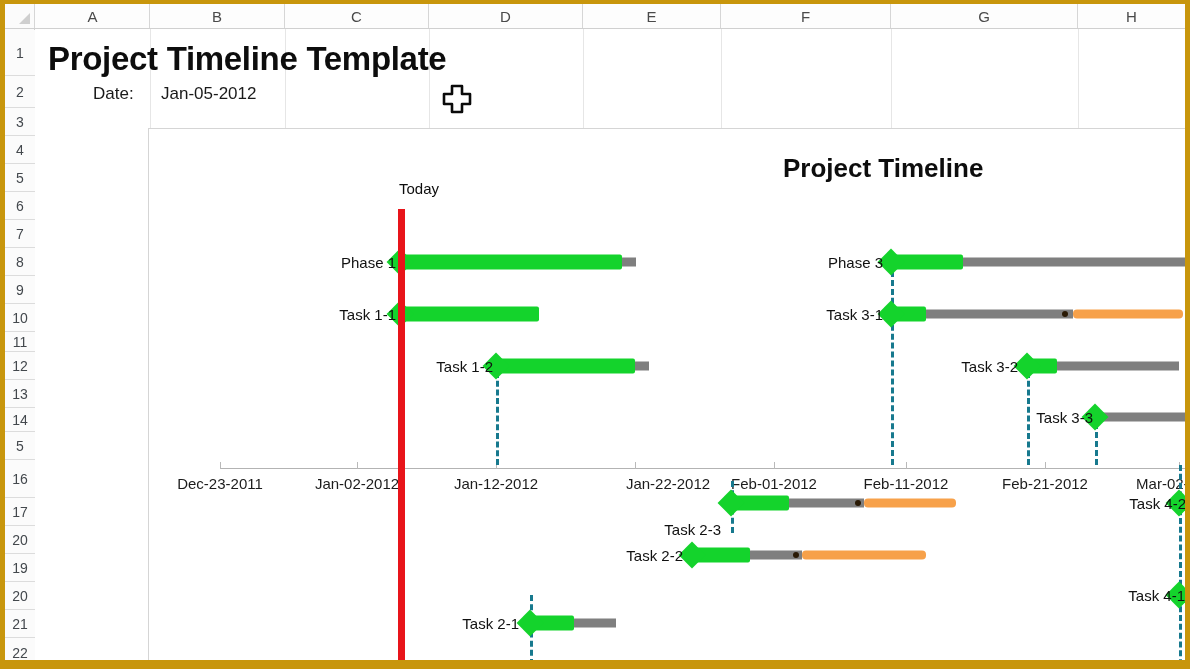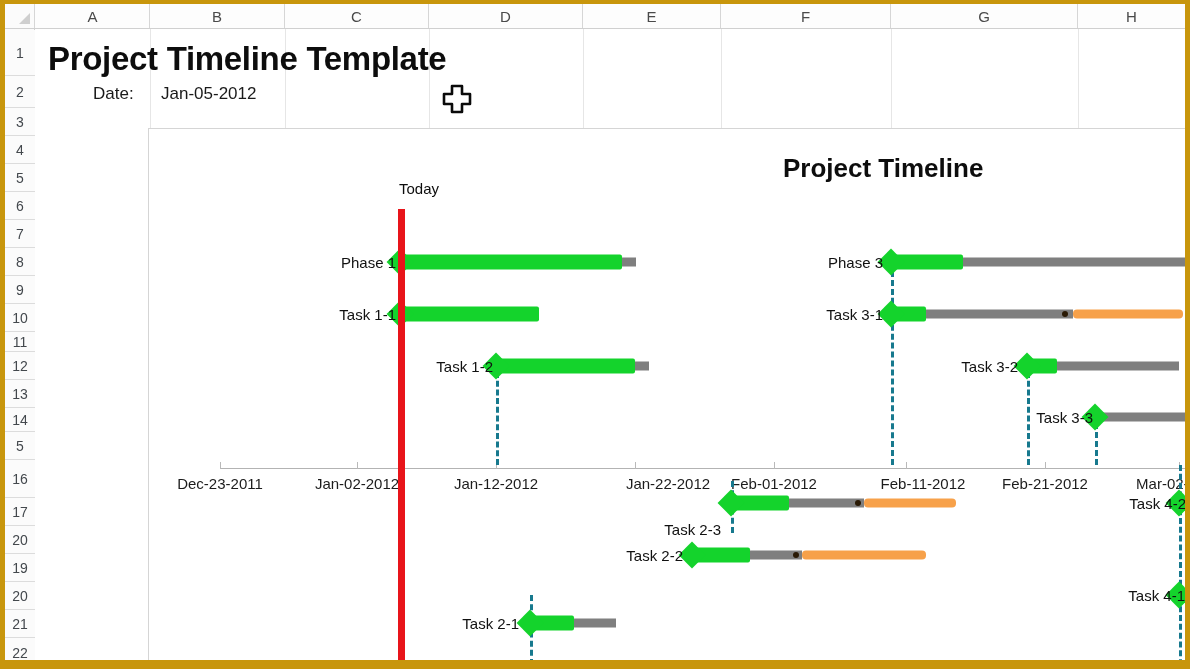--- a/index.html
+++ b/index.html
@@ -269,21 +269,21 @@
         <div class="axis-tick" style="left: 757px;"></div>
         <div class="axis-tick" style="left: 896px;"></div>
         <div class="axis-tick" style="left: 1030px;"></div>
       </div>
     <div id="axis-labels">
         <div class="axis-label" style="left: 71px;">Dec-23-2011</div>
         <div class="axis-label" style="left: 208px;">Jan-02-2012</div>
         <div class="axis-label" style="left: 347px;">Jan-12-2012</div>
         <div class="axis-label" style="left: 486px; margin-left: 33px;">Jan-22-2012</div>
         <div class="axis-label" style="left: 625px;">Feb-01-2012</div>
-        <div class="axis-label" style="left: 757px; margin-left: 17px;">Feb-11-2012</div>
+        <div class="axis-label" style="left: 757px;">Feb-11-2012</div>
         <div class="axis-label" style="left: 896px;">Feb-21-2012</div>
         <div class="axis-label" style="left: 1030px;">Mar-02-2012</div>
       </div>
 
     <div id="connectors">
         <div class="connector" style="left: 347px; top: 243px; height: 93px;"></div>
         <div class="connector" style="left: 742px; top: 142px; height: 194px;"></div>
         <div class="connector" style="left: 878px; top: 243px; height: 93px;"></div>
         <div class="connector" style="left: 946px; top: 294px; height: 42px;"></div>
         <div class="connector" style="left: 582px; top: 352px; height: 52px;"></div>

